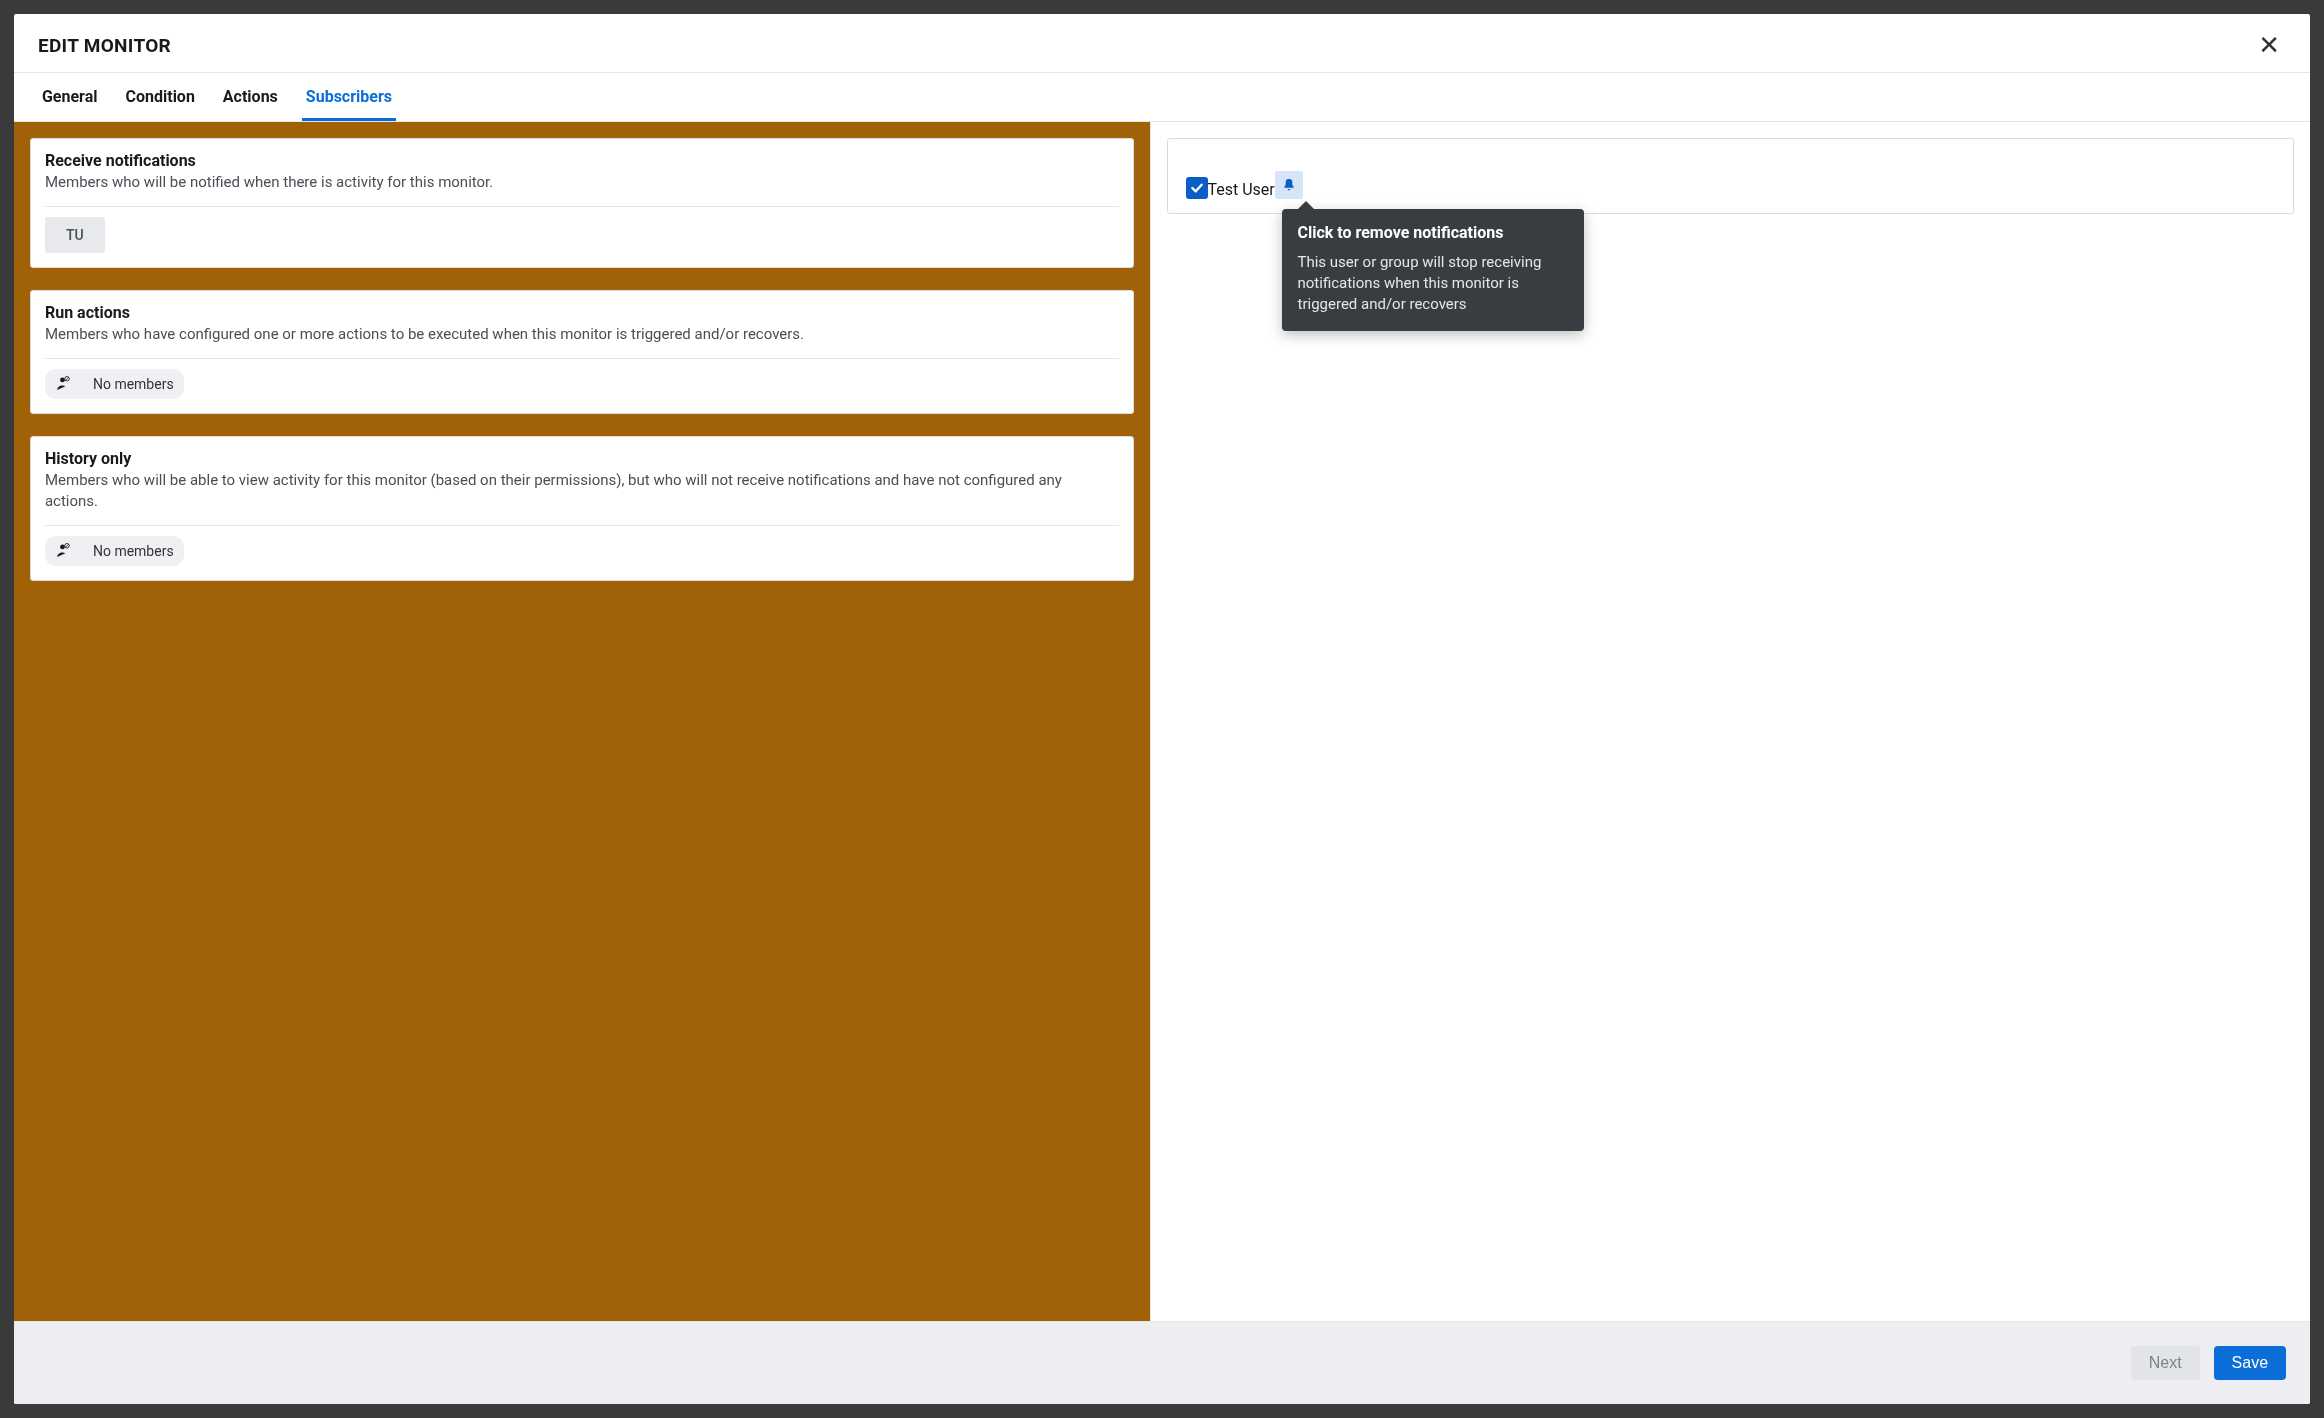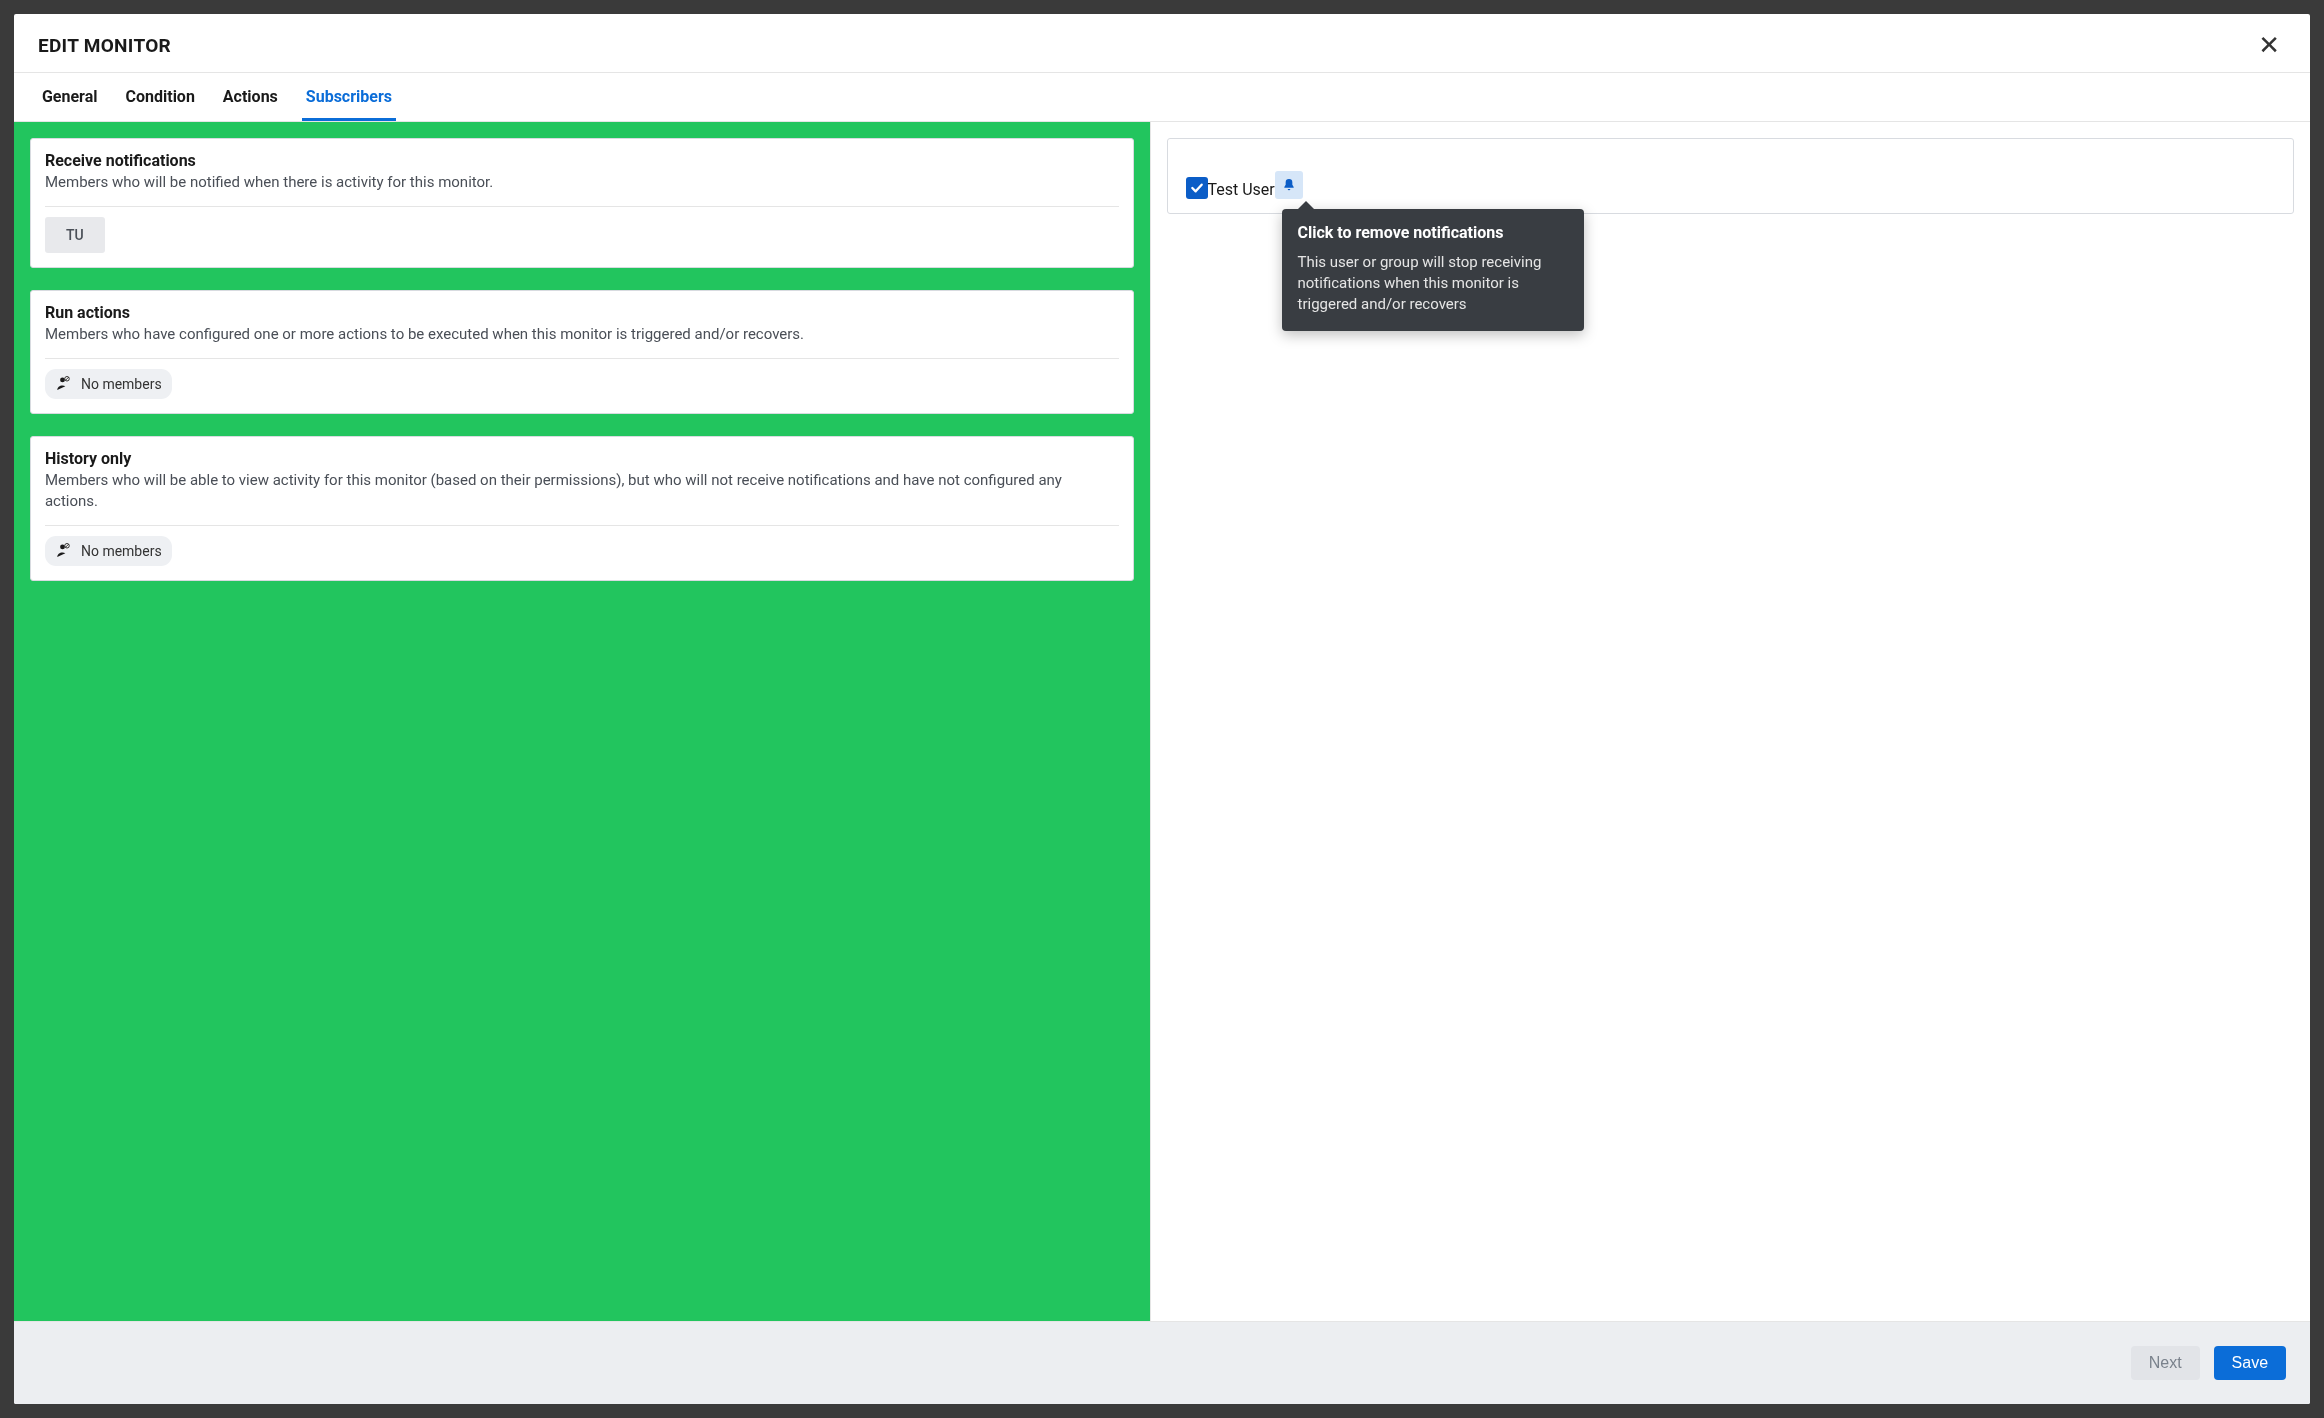--- a/index.html
+++ b/index.html
@@ -62,21 +62,21 @@
       color: #0b6dd8;
       border-bottom-color: #0b6dd8;
     }
     .content {
       flex: 1;
       display: flex;
       overflow: hidden;
     }
     .left {
       width: 49.5%;
-      background: #22c55e;
+      background: #a16207;
       padding: 16px;
       overflow-y: auto;
       border-right: 1px solid #e5e5e5;
     }
     .right {
       flex: 1;
       background: #fff;
       padding: 16px;
       position: relative;
     }
@@ -111,21 +111,21 @@
       height: 36px;
       background: #e8e9ec;
       color: #4a4f57;
       font-size: 14px;
       font-weight: 500;
       border-radius: 3px;
     }
     .no-members {
       display: inline-flex;
       align-items: center;
-      gap: 8px;
+      gap: 20px;
       background: #eef0f3;
       padding: 6px 10px;
       border-radius: 11px;
       font-size: 14px;
       color: #333;
     }
     .no-members svg { width: 18px; height: 18px; }
     .search-row {
       display: flex;
       align-items: center;

